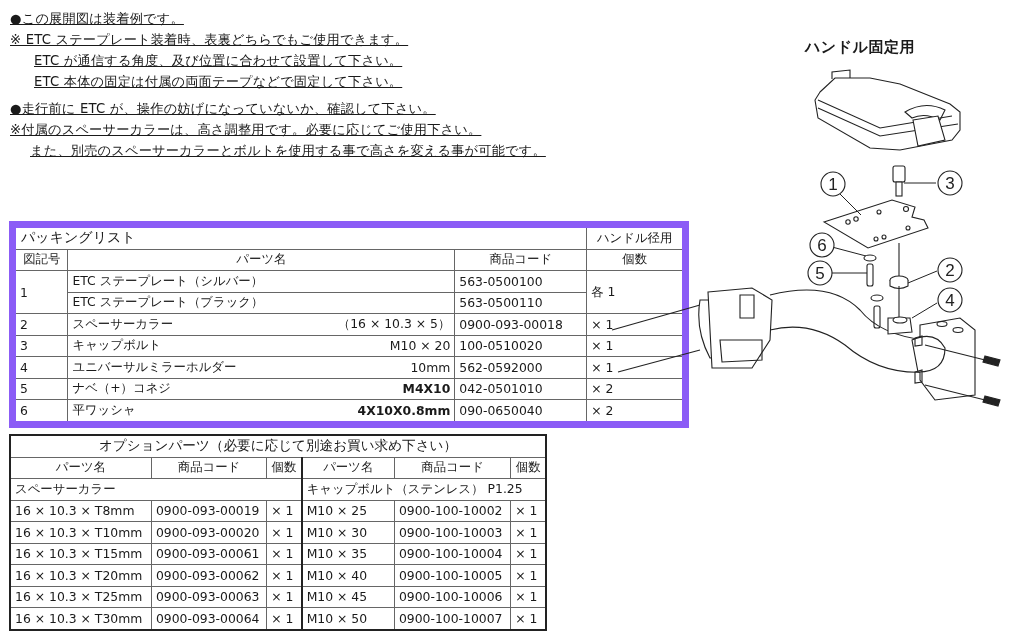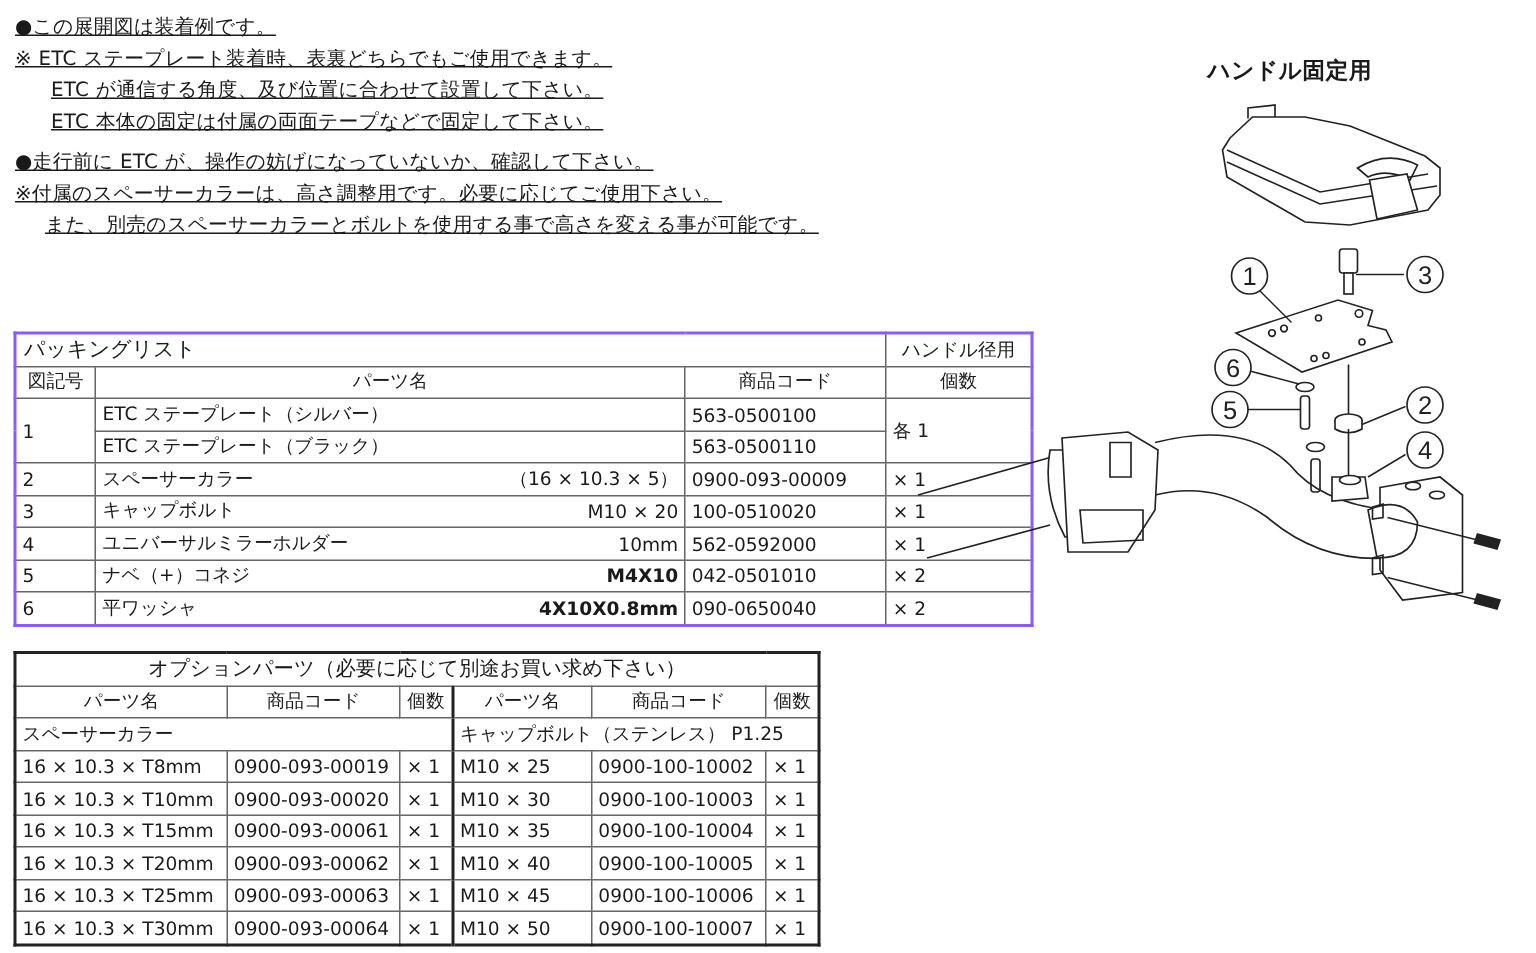--- a/index.html
+++ b/index.html
@@ -4,21 +4,21 @@
 <style>
   html, body { margin:0; padding:0; background:#ffffff; }
   body { width:1024px; height:635px; position:relative; overflow:hidden;
          font-family:"DejaVu Sans", "Liberation Sans", sans-serif; color:#1a1a1a; }
   .notes { position:absolute; left:10px; top:8px; font-size:13.2px; line-height:21px; letter-spacing:0.2px;text-decoration:underline; }
   .notes .l { white-space:nowrap; }
   .notes .ind { padding-left:24px; }
   .notes .gap { height:6px; }
   table { border-collapse:collapse; position:absolute; font-size:12.4px; }
   td, th { border:1px solid #666; padding:0 4px; height:20.5px; white-space:nowrap; font-weight:normal; }
-  .pack { left:9px; top:221px; width:680px; border:2px solid #8b5cf6; }
+  .pack { left:9px; top:221px; width:680px; border:7px solid #8b5cf6; }
   .pack .title { text-align:left; font-size:14px; padding-left:5px; }
   .c { }
   .r { text-align:right; }
   .opt { left:9px; top:434px; width:538px; border:2px solid #222; }
   .opt .title { text-align:center; font-size:13.6px; }
   .opt .sep { border-left:2px solid #222; }
   .fig-title { position:absolute; left:805px; top:38px; font-size:15px; font-weight:bold; letter-spacing:0.5px; }
   svg.fig { position:absolute; left:600px; top:60px; }
   .callout { font-family:"Liberation Sans", sans-serif; font-size:17px; }
 </style>
@@ -62,21 +62,21 @@
     <td rowspan="2" class="c">各 1</td>
   </tr>
   <tr>
     <td colspan="2">ETC ステープレート（ブラック）</td>
     <td>563-0500110</td>
   </tr>
   <tr>
     <td class="c">2</td>
     <td style="border-right:none">スペーサーカラー</td>
     <td class="r" style="border-left:none">（16 × 10.3 × 5）</td>
-    <td>0900-093-00009</td>
+    <td>0900-093-00018</td>
     <td class="c">× 1</td>
   </tr>
   <tr>
     <td class="c">3</td>
     <td style="border-right:none">キャップボルト</td>
     <td class="r" style="border-left:none">M10 × 20</td>
     <td>100-0510020</td>
     <td class="c">× 1</td>
   </tr>
   <tr>

